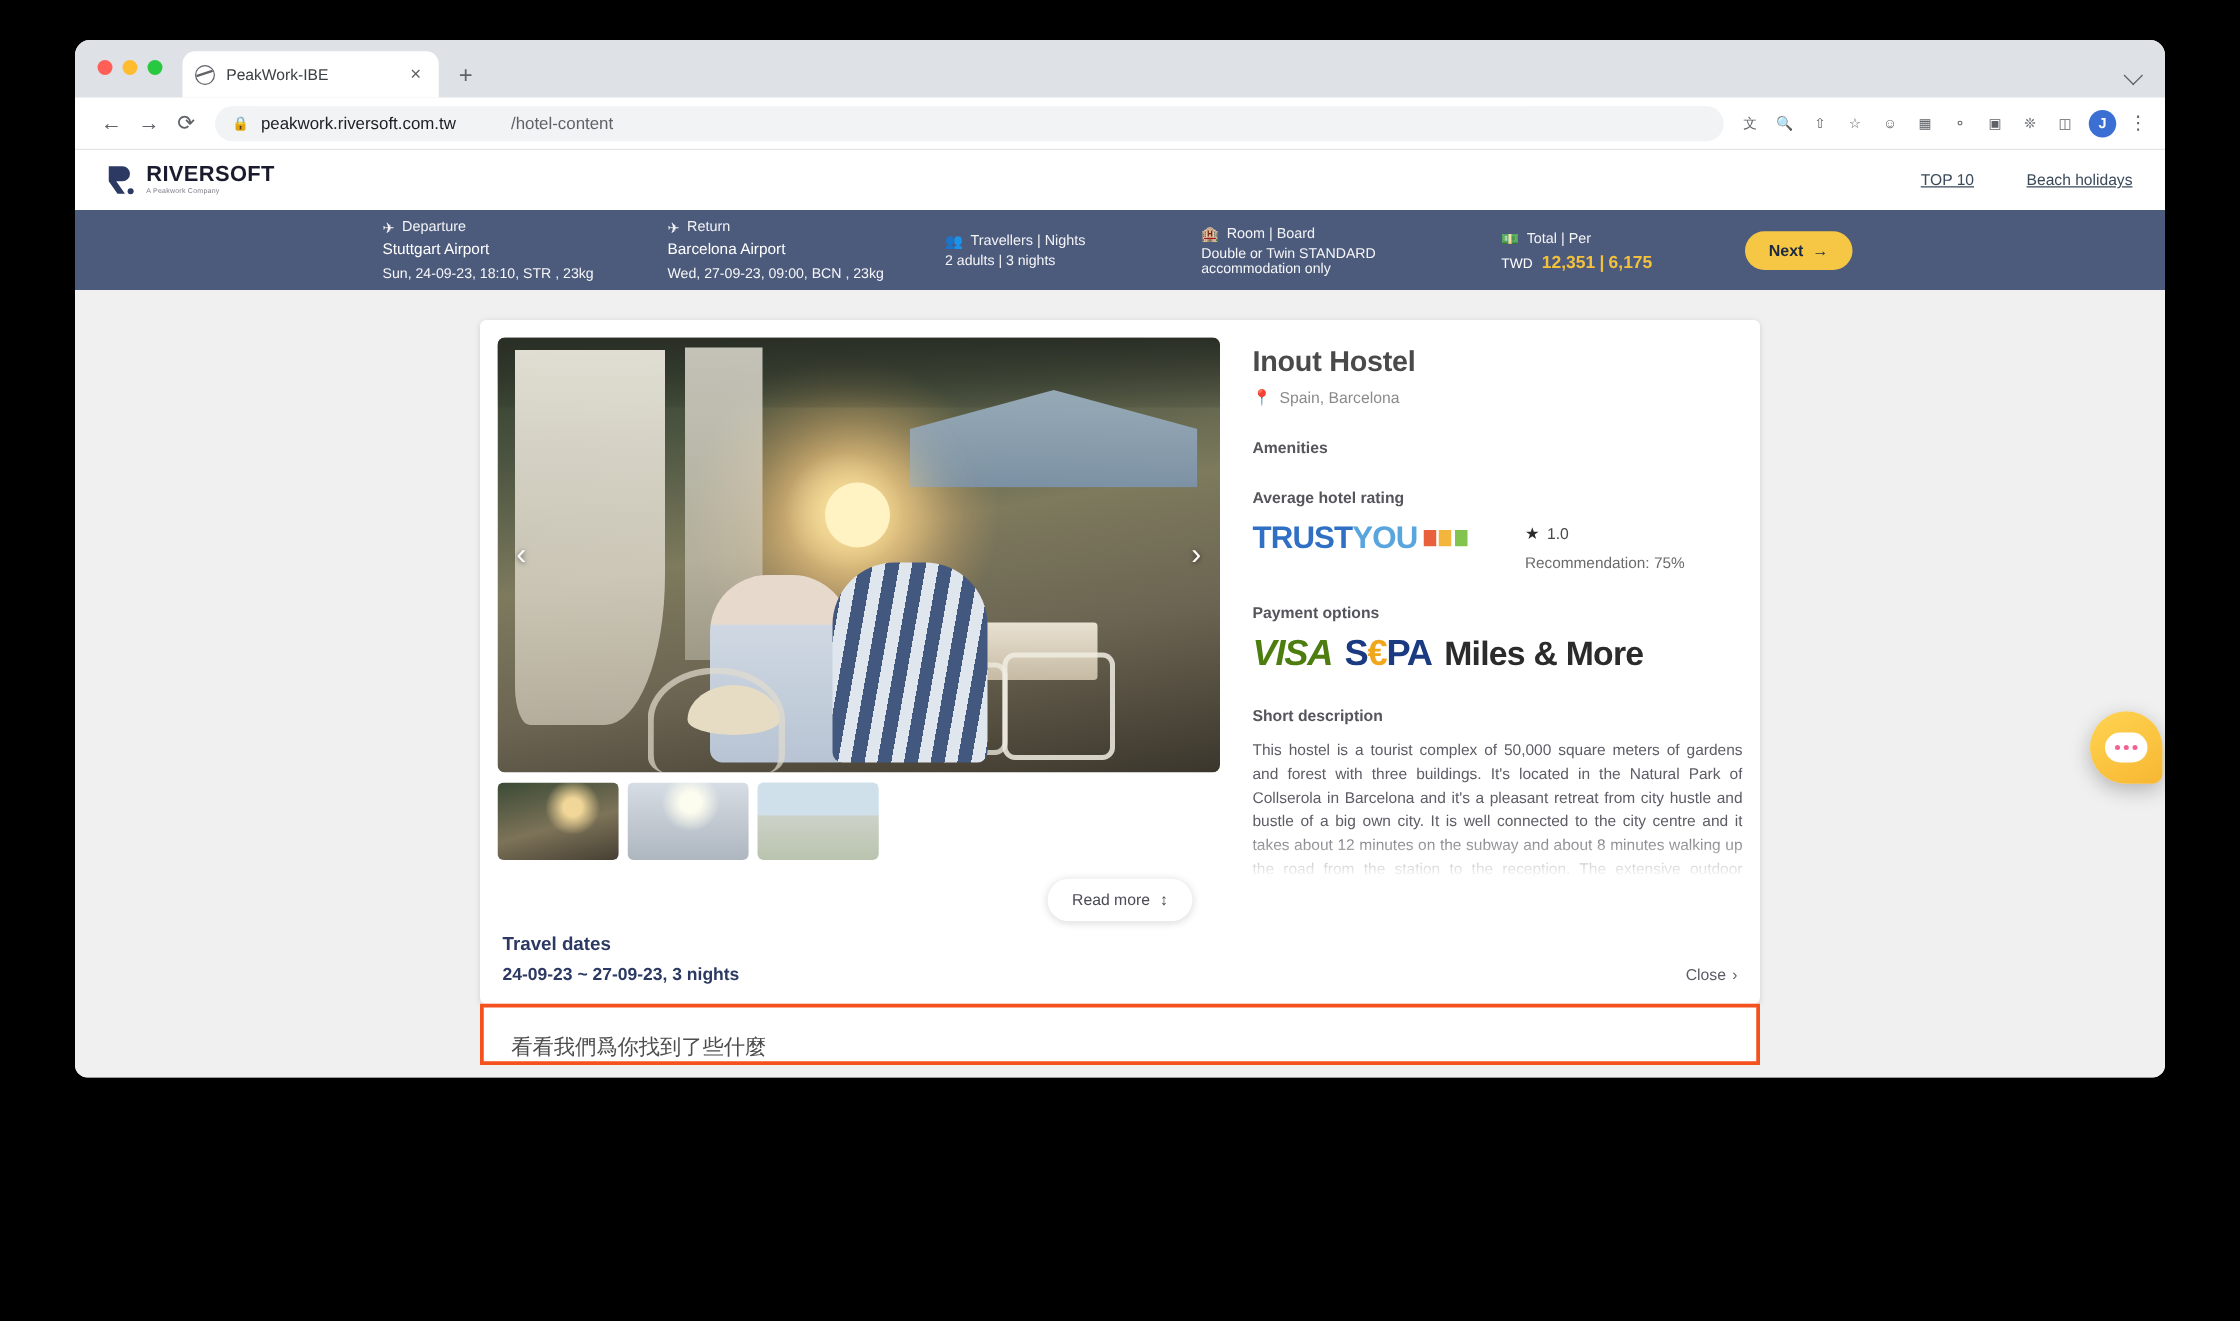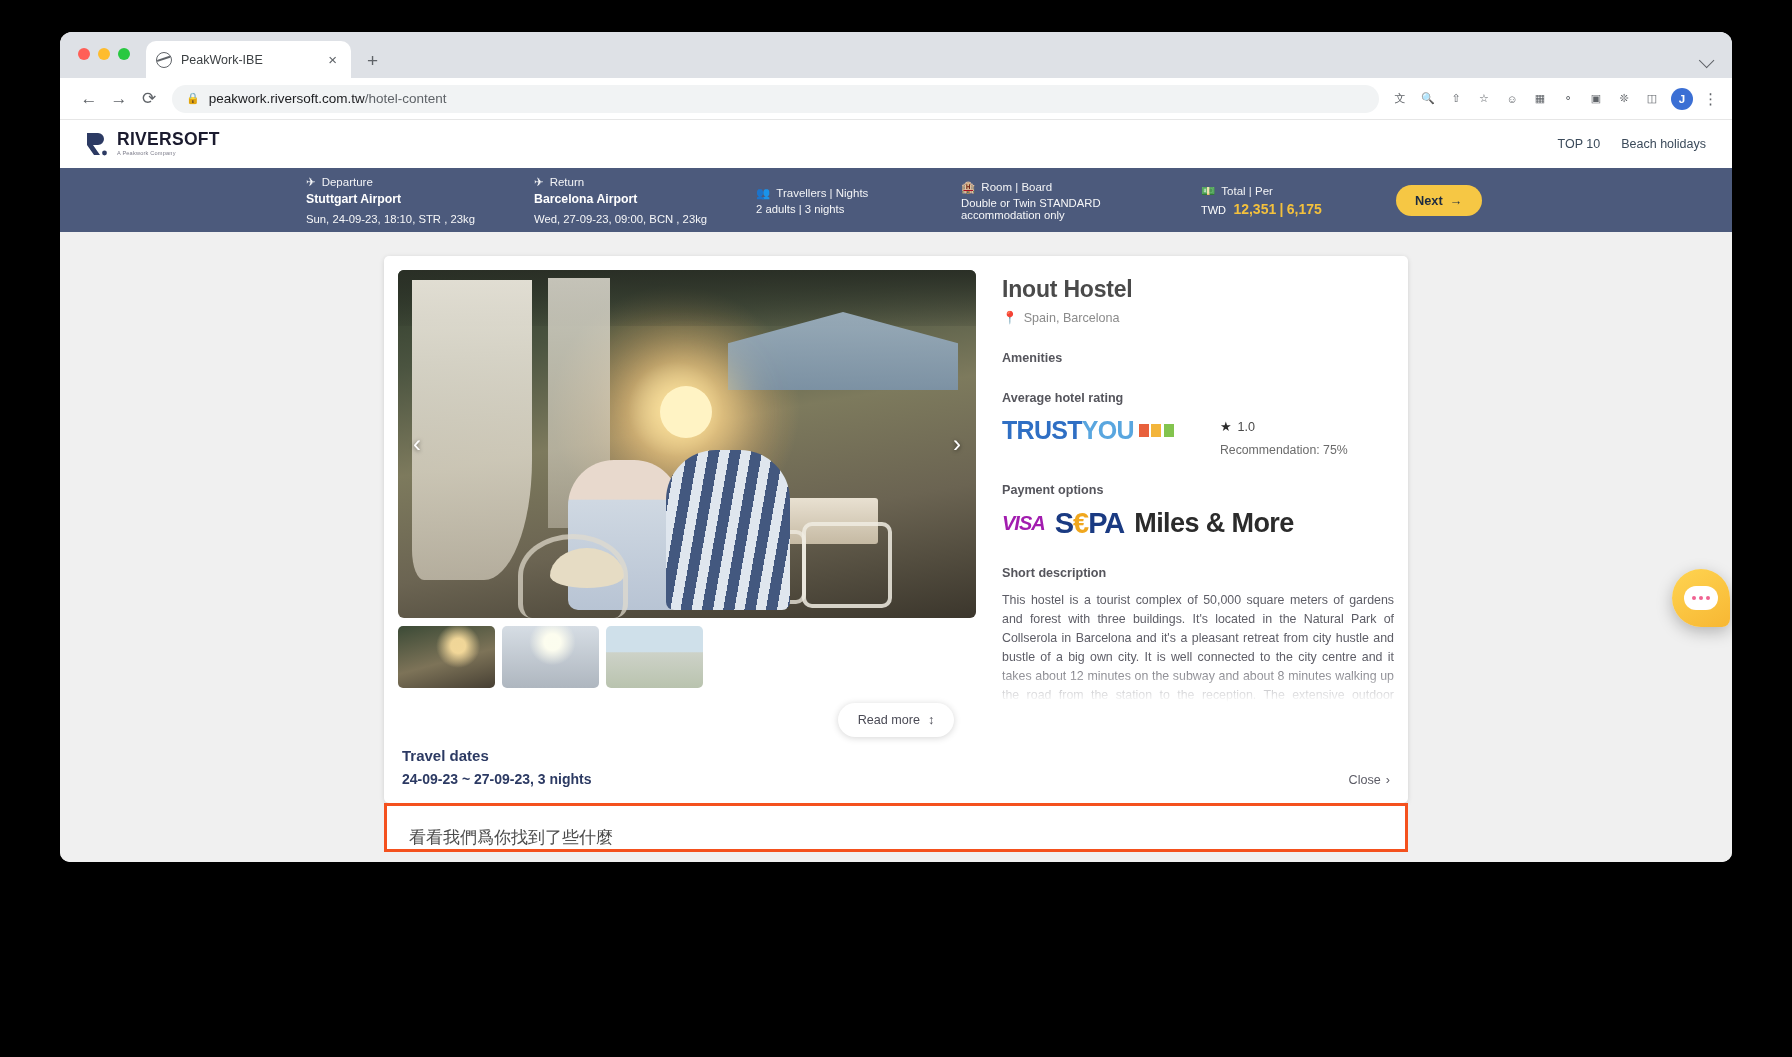--- a/index.html
+++ b/index.html
@@ -58,21 +58,21 @@
     height: 42px; background: #fff; display: flex; align-items: center;
     padding: 0 14px; border-bottom: 1px solid #e6e6e6;
   }
   .nav-ico { width: 30px; text-align: center; color: #5f6368; font-size: 17px; flex: none; }
   .urlbar {
     flex: 1; height: 28px; background: #f1f3f4; border-radius: 14px;
     display: flex; align-items: center; padding: 0 14px; margin: 0 8px;
     font-size: 13.5px;
   }
   .lock { font-size: 11px; color: #5f6368; margin-right: 9px; }
-  .url-strong { color: #202124; } .url-dim { color: #5f6368; }
+  .url-strong { color: #202124; } .url-dim { color: #5f6368; margin-left: 44px; }
   .ext-row { display: flex; align-items: center; gap: 10px; padding-left: 4px; }
   .ext { width: 18px; height: 18px; border-radius: 3px; flex: none;
          display: flex; align-items: center; justify-content: center;
          font-size: 11px; color: #5f6368; }
   .avatar-chip {
     width: 22px; height: 22px; border-radius: 50%; background: #3b6fd4;
     color: #fff; font-size: 11.5px; display: flex; align-items: center;
     justify-content: center; font-weight: bold;
   }
   .kebab { font-size: 15px; color: #5f6368; letter-spacing: 0; line-height: .8; }
@@ -81,32 +81,32 @@
   .page { position: relative; height: 742px; background: #f0f0f0; overflow: hidden; }
   .site-header {
     height: 48px; background: #fff; display: flex; align-items: center;
     padding: 0 26px; justify-content: space-between;
   }
   .logo-wrap { display: flex; align-items: center; gap: 9px; }
   .logo-mark { width: 22px; height: 24px; flex: none; }
   .logo-text { display: flex; flex-direction: column; line-height: 1; }
   .logo-name { font-size: 17.5px; font-weight: bold; color: #1b1b2f; letter-spacing: .3px; text-align: right; }
   .logo-sub { font-size: 5.6px; color: #7c7c8a; margin-top: 3px; letter-spacing: .2px; }
-  .top-nav { display: flex; gap: 21px; font-size: 12.5px; color: #3b4a5a; }
+  .top-nav { display: flex; gap: 42px; font-size: 12.5px; color: #3b4a5a; text-decoration: underline; }
 
   .booking-bar {
     height: 64px; background: #4c5a7c; color: #fff;
     display: flex; align-items: center; padding: 0 44px;
   }
   .bb-inner { display: flex; align-items: center; width: 100%; max-width: 1180px; margin: 0 auto; }
   .bb-col { padding-right: 20px; }
   .bb-c1 { width: 228px; } .bb-c2 { width: 222px; }
   .bb-c3 { width: 205px; } .bb-c4 { width: 240px; } .bb-c5 { width: 195px; }
   .bb-label { font-size: 11.5px; opacity: .93; display: flex; align-items: center; gap: 6px; margin-bottom: 3px; }
-  .bb-main { font-size: 12.3px; font-weight: bold; margin-bottom: 7px; }
+  .bb-main { font-size: 12.3px; font-weight: normal; margin-bottom: 7px; }
   .bb-sub { font-size: 11.3px; opacity: .95; }
   .bb-price { font-size: 12px; }
   .bb-price b { color: #f4c13c; font-size: 14px; }
   .bb-cur { font-size: 11px; margin-right: 4px; }
   .next-btn {
     background: #f6c744; color: #1b2a41; border: none; border-radius: 17px;
     height: 31px; padding: 0 19px; font-size: 12.8px; font-weight: bold;
     display: flex; align-items: center; gap: 7px; cursor: pointer;
     font-family: "Liberation Sans", sans-serif;
   }
@@ -207,21 +207,21 @@
   .ty-a { color: #2f6fc4; } .ty-b { color: #59a6df; }
   .ty-sq { display: inline-flex; gap: 2.5px; margin-left: 5px; align-items: flex-start; }
   .ty-sq i { width: 10px; height: 13px; display: block; }
   .ty-o { background: #e8603c; } .ty-y { background: #f3b53b; } .ty-g { background: #83c44e; }
   .rate-right { margin-left: 46px; padding-top: 3px; }
   .rate-num { font-size: 12.6px; color: #4a4a4a; display: flex; align-items: center; gap: 6px; }
   .rate-star { color: #2b2b2b; font-size: 13px; }
   .rate-rec { font-size: 12.3px; color: #6b6b6b; margin-top: 9px; }
 
   .pay-row { display: flex; align-items: center; gap: 10px; margin-top: 10px; }
-  .visa { font-size: 20px; font-weight: bold; font-style: italic; color: #a21caf; letter-spacing: -1px; }
+  .visa { font-size: 29px; font-weight: bold; font-style: italic; color: #4d7c0f; letter-spacing: -1px; }
   .sepa { font-size: 29px; font-weight: bold; color: #1a3a82; letter-spacing: -1px; display: flex; }
   .sepa .eu { color: #f0a71e; }
   .miles { font-size: 27px; font-weight: bold; color: #2b2b2b; letter-spacing: -.6px; }
 
   .desc-wrap { position: relative; margin-top: 11px; }
   .desc {
     font-size: 12.4px; line-height: 1.54; color: #5d5d66; text-align: justify;
     max-height: 118px; overflow: hidden;
   }
   .desc-fade {

